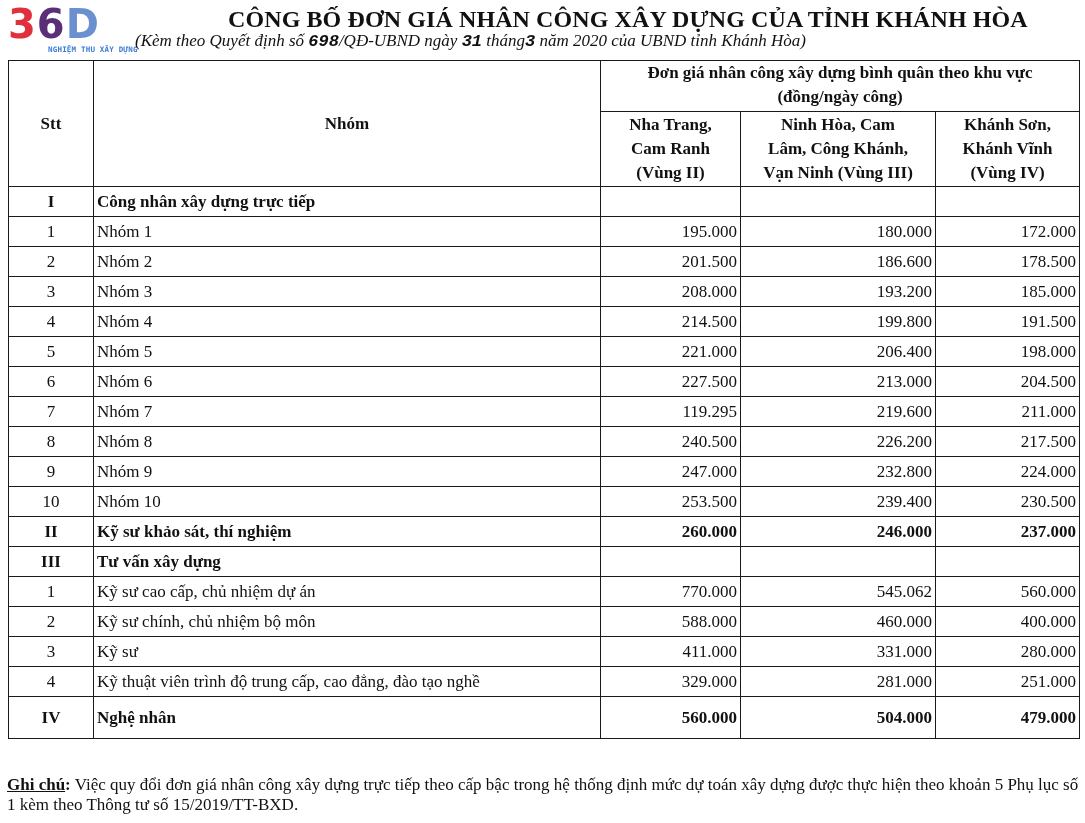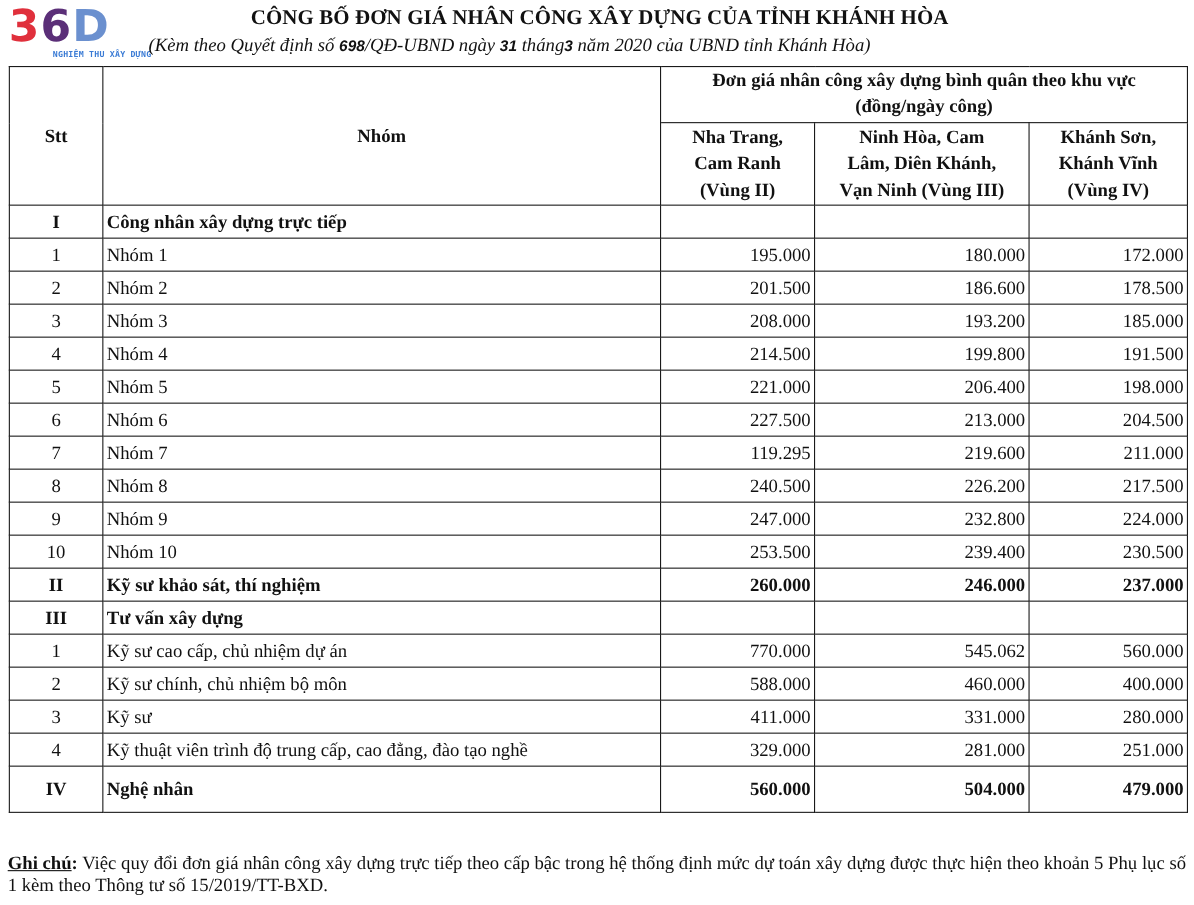--- a/index.html
+++ b/index.html
@@ -11,26 +11,26 @@
   .logo-digits { position: absolute; left: 6px; top: 0; height: 40px; display: flex; gap: 2px; }
   .digit { font-family: "DejaVu Sans", sans-serif; font-weight: bold; font-size: 40px; line-height: 40px; letter-spacing: -1px; }
   .d3 { color: #e0303c; }
   .d6 { color: #5b2f78; }
   .d0 { color: #6b90cf; }
   .logo-caption {
     position: absolute; left: 2px; top: 41px; font-family: "DejaVu Sans Mono", monospace;
     font-size: 7.5px; font-weight: bold; color: #3a7bd5; letter-spacing: 0.2px; white-space: nowrap; padding-left: 44px;
   }
   .title {
-    position: absolute; left: 228px; top: 6px; font-size: 19px; font-weight: bold; white-space: nowrap; letter-spacing: 0.1px;
+    position: absolute; left: 228px; top: 6px; font-size: 24px; font-weight: bold; white-space: nowrap; letter-spacing: 0.1px;
   }
   .subtitle {
     position: absolute; left: 135px; top: 31px; font-size: 17px; font-style: italic; white-space: nowrap;
   }
-  .hand { font-family: Liberation Sans, sans-serif; font-weight: bold; font-size: 14px; font-style: italic; }
+  .hand { font-family: Liberation Mono, monospace; font-weight: bold; font-size: 17px; font-style: italic; }
 
   table.prices {
     position: absolute; left: 8px; top: 60px; width: 1071px; border-collapse: collapse; table-layout: fixed;
     font-size: 17px;
   }
   table.prices td, table.prices th {
     border: 1.5px solid #1a1a1a; padding: 0 3px; overflow: hidden; white-space: nowrap;
   }
   col.c-stt { width: 85px; }
   col.c-name { width: 507px; }
@@ -88,21 +88,21 @@
       </th>
     </tr>
     <tr>
       <th class="sub">
         <div>Nha Trang,</div>
         <div>Cam Ranh</div>
         <div>(Vùng II)</div>
       </th>
       <th class="sub">
         <div>Ninh Hòa, Cam</div>
-        <div>Lâm, Diên Khánh,</div>
+        <div>Lâm, Công Khánh,</div>
         <div>Vạn Ninh (Vùng III)</div>
       </th>
       <th class="sub">
         <div>Khánh Sơn,</div>
         <div>Khánh Vĩnh</div>
         <div>(Vùng IV)</div>
       </th>
     </tr>
   </thead>
   <tbody id="table-body">

